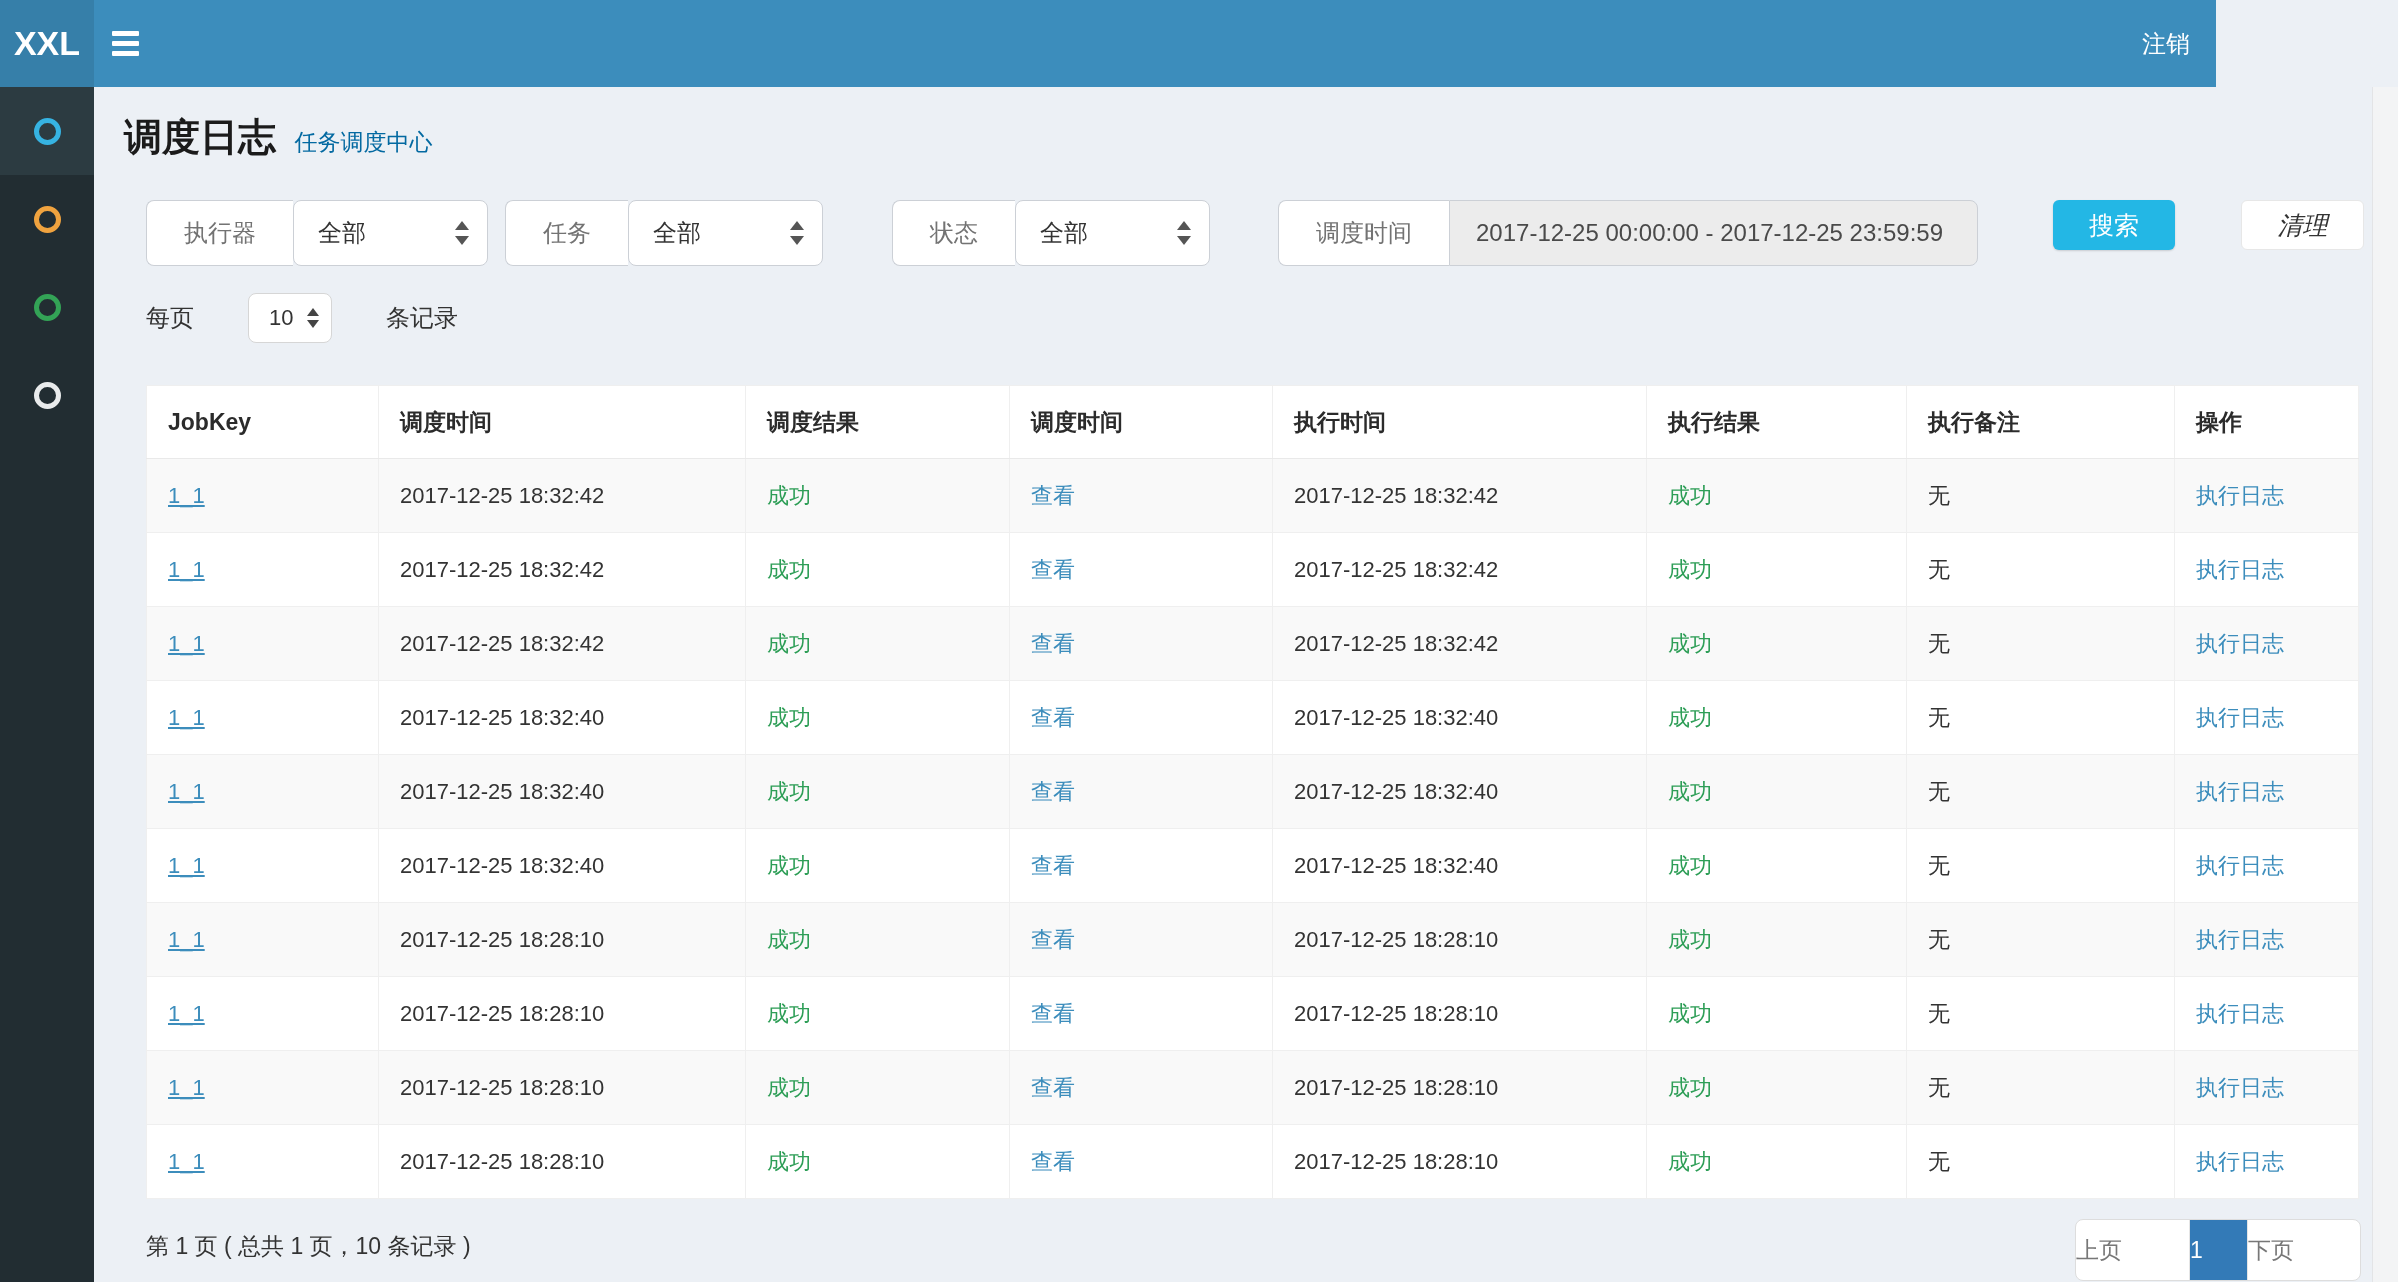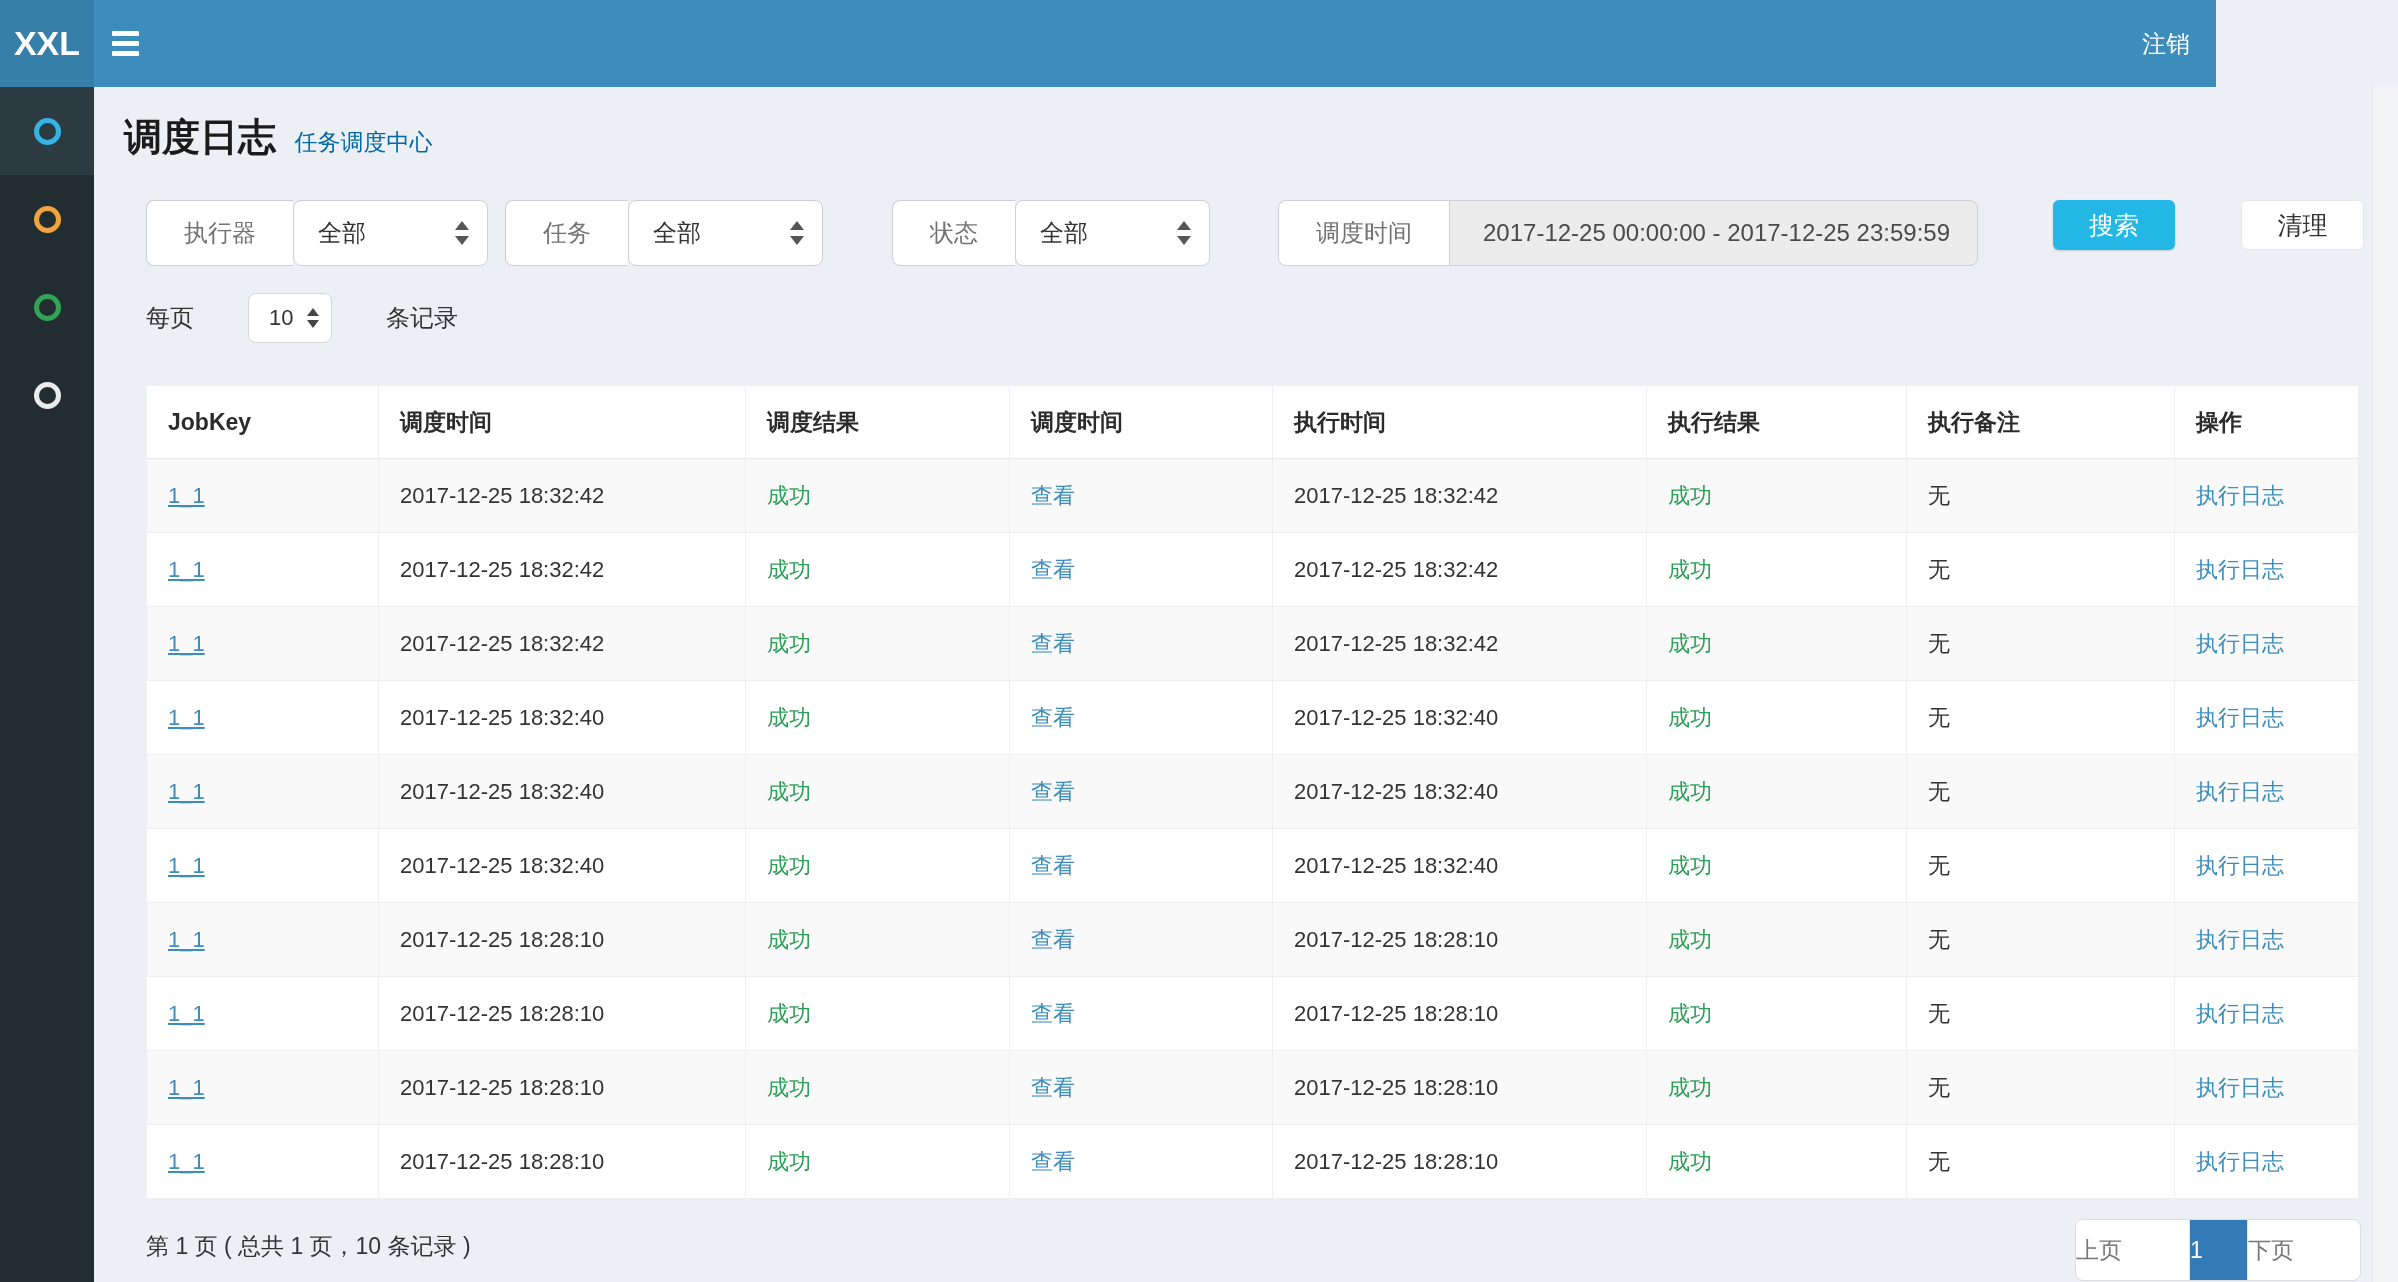--- a/index.html
+++ b/index.html
@@ -38,25 +38,25 @@
   .fgroup { position:absolute; top:0; height:66px; display:flex; }
   .addon { background:#fff; border:1px solid #ccd0d6; border-radius:8px 0 0 8px; border-right:none;
            font-size:24px; color:#737373; line-height:64px; padding:0 37px; white-space:nowrap; }
   .selbox { position:relative; background:#fff; border:1px solid #ccd0d6; border-radius:8px;
             width:195px; font-size:24px; color:#333; line-height:64px; padding-left:24px; cursor:pointer; }
   .arrows { position:absolute; right:18px; top:50%; transform:translateY(-50%);
             display:flex; flex-direction:column; gap:6px; }
   .arrows .up   { width:0; height:0; border-left:7px solid transparent; border-right:7px solid transparent; border-bottom:9px solid #555; }
   .arrows .down { width:0; height:0; border-left:7px solid transparent; border-right:7px solid transparent; border-top:9px solid #555; }
   .datebox { width:529px; background:#ececec; border:1px solid #ccd0d6; border-radius:0 8px 8px 0;
-             font-size:24px; color:#4a4a4a; line-height:64px; padding-left:33px; white-space:nowrap; overflow:hidden; }
+             font-size:24px; color:#4a4a4a; line-height:64px; padding-left:26px; white-space:nowrap; overflow:hidden; }
   .btn { position:absolute; top:0; height:50px; border:none; border-radius:6px;
          font-size:25px; font-family:inherit; cursor:pointer; }
   .btn-search { left:2053px; width:122px; background:#23b7e5; color:#fff; box-shadow:0 1px 2px rgba(0,0,0,.15); }
-  .btn-clear  { left:2241px; width:123px; background:#fff; color:#333; border:1px solid #e7e7e7; }
+  .btn-clear  { left:2241px; width:123px; background:#fff; color:#333; border:1px solid #e7e7e7;font-style:italic; }
 
   
   .pagesize-row { position:absolute; left:146px; top:293px; height:50px; display:flex; align-items:center; font-size:24px; color:#333;gap:40px; }
   .sizebox { position:relative; width:84px; height:50px; background:#fff; border:1px solid #d6d6d6; border-radius:8px;
              margin:0 14px; font-size:22px; line-height:48px; padding-left:20px; cursor:pointer; }
   .sizebox .arrows { right:12px; gap:4px; }
   .sizebox .arrows .up { border-left-width:6px; border-right-width:6px; border-bottom-width:8px; border-bottom-color:#444; }
   .sizebox .arrows .down { border-left-width:6px; border-right-width:6px; border-top-width:8px; border-top-color:#444; }
 
   

